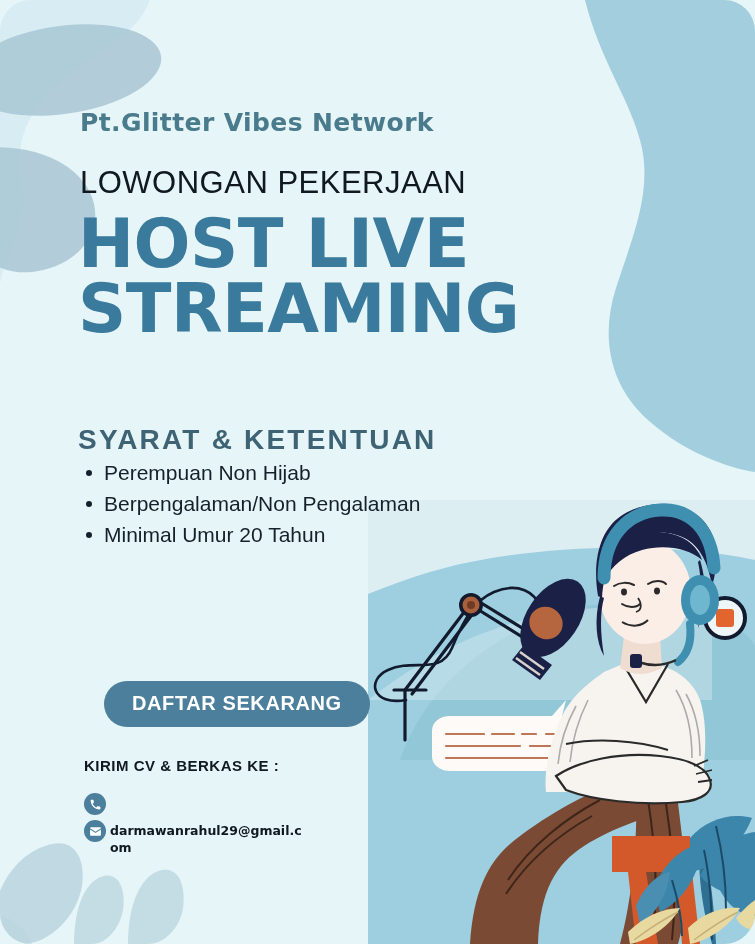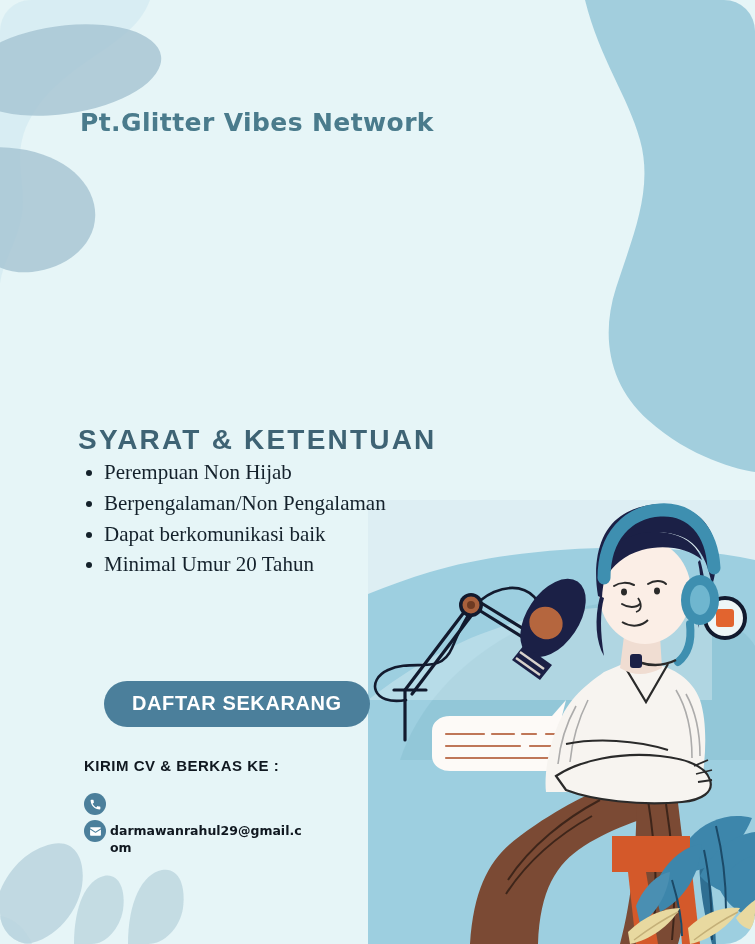--- a/index.html
+++ b/index.html
@@ -90,21 +90,21 @@
     position: absolute;
     left: 78px;
     top: 458px;
     width: 400px;
     margin: 0;
     padding: 0 0 0 26px;
     list-style: none;
     font-size: 21px;
     line-height: 1.42;
     color: #14212b;
-    font-family: Liberation Serif, serif;
+    font-family: Liberation Sans, sans-serif;
   }
   .req-list li {
     position: relative;
     margin-bottom: 1px;
   }
   .req-list li::before {
     content: "";
     position: absolute;
     left: -18px;
     top: 12px;
@@ -370,28 +370,32 @@
           <path d="M694,940 C710,928 726,918 738,912"></path>
         </g>
       </g>
     </g>
   </svg>
 
   <div class="content">
 
     <div class="company">Pt.Glitter Vibes Network</div>
 
-
+    <div class="subtitle">LOWONGAN PEKERJAAN</div>
+
+    <div class="headline">
+      <span>HOST LIVE</span>
+      <span>STREAMING</span>
+    </div>
 
     <div class="req-title">SYARAT &amp; KETENTUAN</div>
 
     <ul class="req-list">
       <li>Perempuan Non Hijab</li>
       <li>Berpengalaman/Non Pengalaman</li>
-      <li>Dapat berkomunikasi baik</li>
       <li>Minimal Umur 20 Tahun</li>
     </ul>
 
     <button class="cta">DAFTAR SEKARANG</button>
 
     <div class="send-label">KIRIM CV &amp; BERKAS KE :</div>
 
     <div class="contact-row contact-phone">
       <span class="contact-icon">
         <svg width="13" height="13" viewBox="0 0 24 24" fill="#ffffff">

